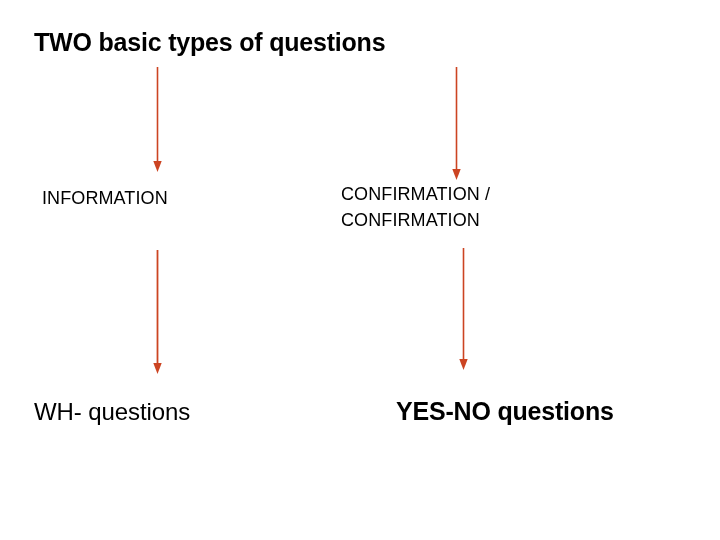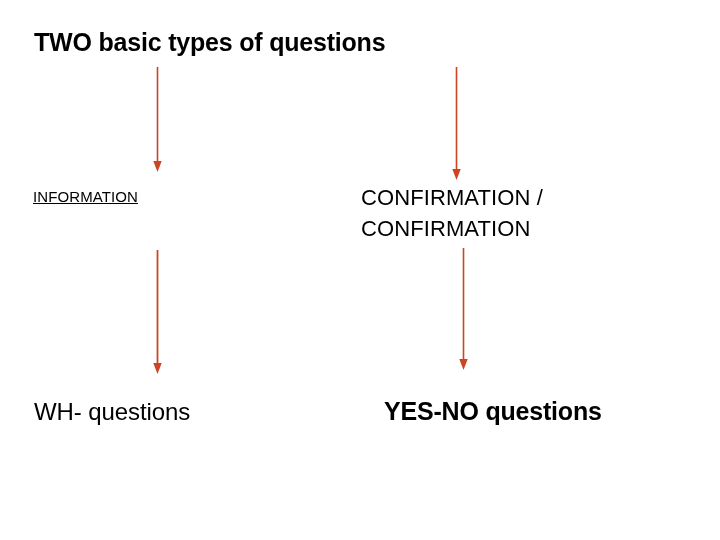--- a/index.html
+++ b/index.html
@@ -24,45 +24,43 @@
     line-height: 1.18;
   }
   .title {
     left: 34px;
     top: 28px;
     font-size: 25px;
     font-weight: bold;
     letter-spacing: -0.2px;
   }
   .label-information {
-    left: 33px;
+    left: 42px;
     top: 188px;
-    font-size: 15px;
+    font-size: 18px;
     font-weight: normal;
     letter-spacing: 0.1px;
-    text-decoration: underline;
   }
   .label-confirmation {
     left: 341px;
     top: 182px;
-    font-size: 22px;
+    font-size: 18px;
     font-weight: normal;
     letter-spacing: 0.1px;
     line-height: 1.42;
-    margin-left: 20px;
   }
   .label-wh {
     left: 34px;
     top: 398px;
     font-size: 24px;
     font-weight: normal;
     letter-spacing: -0.1px;
   }
   .label-yesno {
-    left: 384px;
+    left: 396px;
     top: 397px;
     font-size: 25px;
     font-weight: bold;
     letter-spacing: -0.2px;
   }
   .arrow {
     position: absolute;
     overflow: visible;
   }
   .arrow svg {

